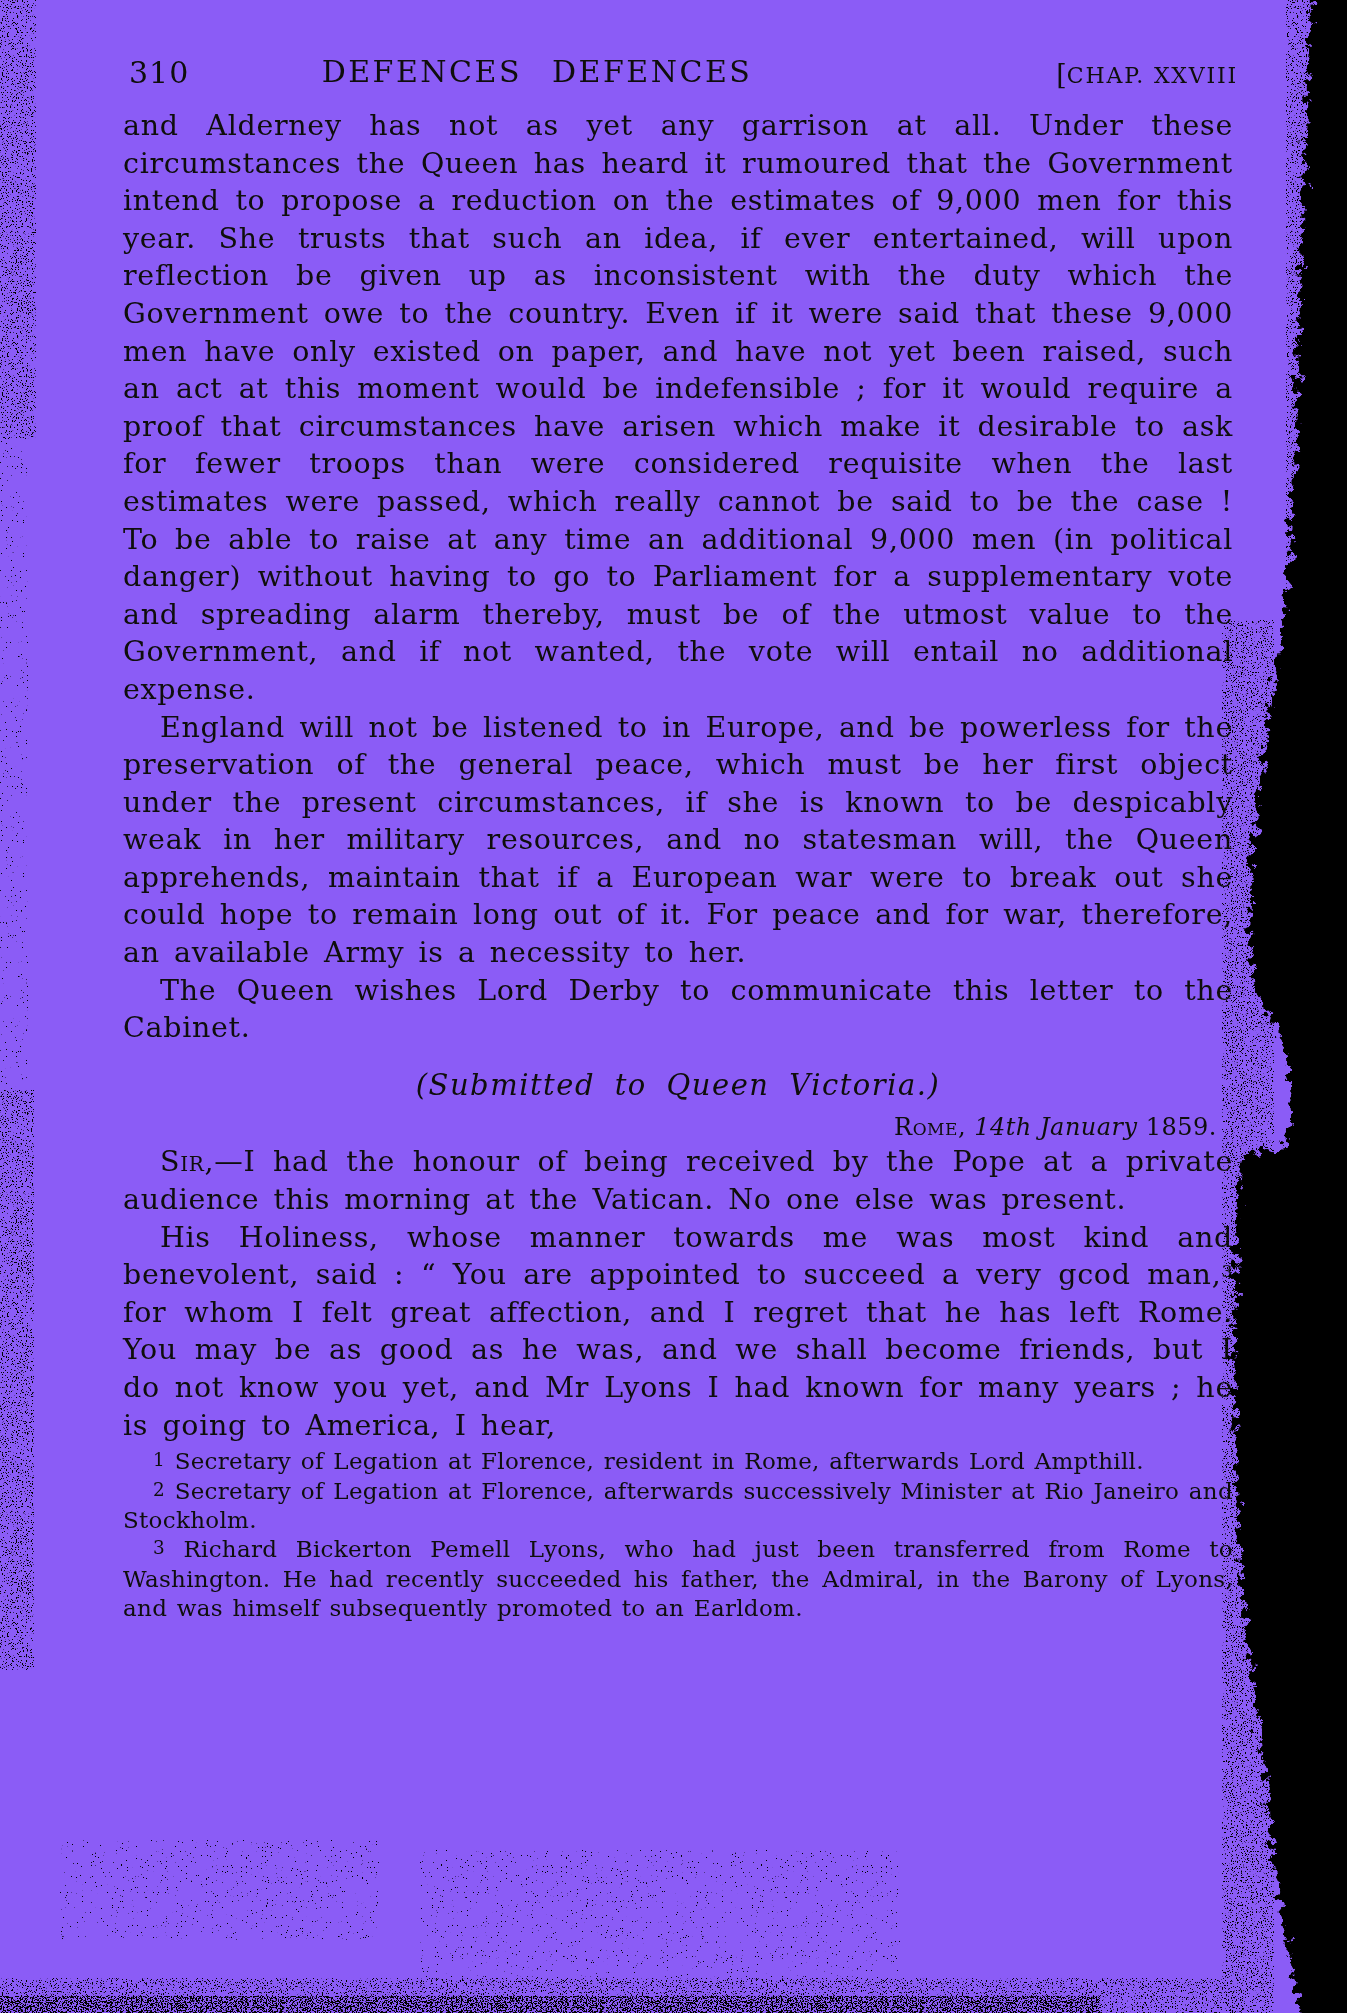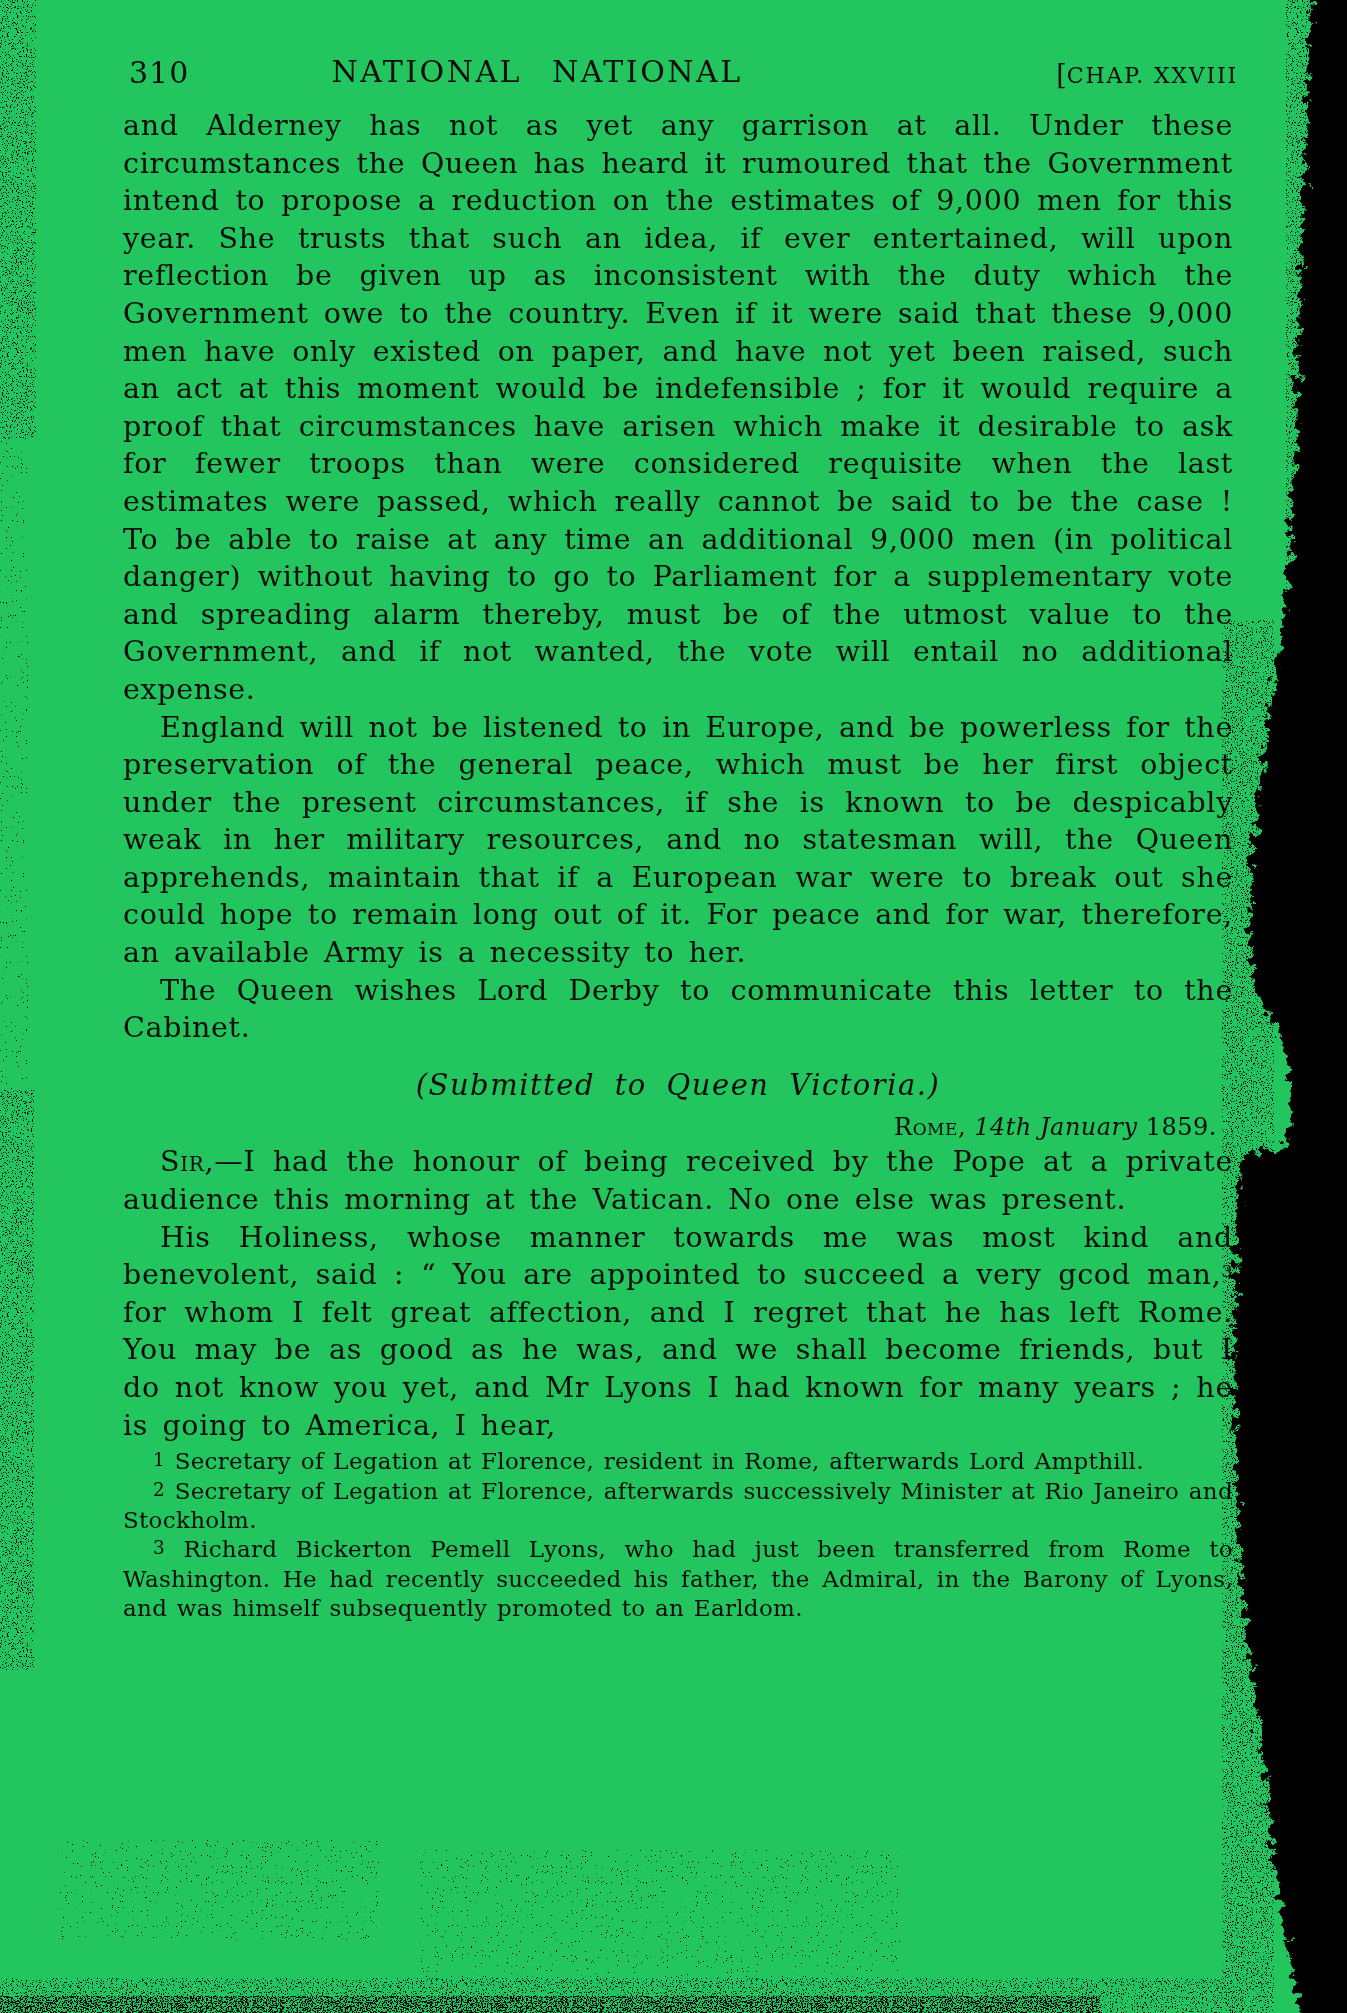--- a/index.html
+++ b/index.html
@@ -1,18 +1,18 @@
 <!DOCTYPE html>
 <html><head>
 <meta charset="utf-8">
 <style>
   html,body { margin:0; padding:0; background:#e8e8e8; }
   .page {
     position:relative; width:1347px; height:2013px;
-    background:#22c55e; overflow:hidden;
+    background:#8b5cf6; overflow:hidden;
     font-family:"DejaVu Serif","Liberation Serif",serif;
     color:#0f0e0c;
   }
   
   .pgnum   { position:absolute; left:129px; top:55px; font-size:30px; letter-spacing:1px; }
   .runtitle{ position:absolute; left:537px; top:54px; transform:translateX(-50%);
              font-size:30px; letter-spacing:2.5px; word-spacing:18px; white-space:nowrap; }
   .chapmark{ position:absolute; right:109px; top:59px; font-size:22px; letter-spacing:1.8px; white-space:nowrap; }
   .chapmark .bracket { font-size:27px; letter-spacing:0; vertical-align:-1px; }
   
@@ -39,21 +39,21 @@
   
   .artifacts { position:absolute; left:0; top:0; width:1347px; height:2013px;
                z-index:3; pointer-events:none; }
 </style>
 </head>
 <body>
 
 <div class="page">
 
   <span class="pgnum">310</span>
-  <span class="runtitle">NATIONAL NATIONAL</span>
+  <span class="runtitle">DEFENCES DEFENCES</span>
   <span class="chapmark"><span class="bracket">[</span><span>CHAP.</span> <span>XXVIII</span></span>
 
   <div class="col">
 
     <p class="body first">and Alderney has not as yet any garrison at all. Under these circumstances the Queen has heard it rumoured that the Government intend to propose a reduction on the estimates of 9,000 men for this year. She trusts that such an idea, if ever entertained, will upon reflection be given up as inconsistent with the duty which the Government owe to the country. Even if it were said that these 9,000 men have only existed on paper, and have not yet been raised, such an act at this moment would be indefensible ; for it would require a proof that circumstances have arisen which make it desirable to ask for fewer troops than were considered requisite when the last estimates were passed, which really cannot be said to be the case ! To be able to raise at any time an additional 9,000 men (in political danger) without having to go to Parliament for a supplementary vote and spreading alarm thereby, must be of the utmost value to the Government, and if not wanted, the vote will entail no additional expense.</p>
     <p class="body">England will not be listened to in Europe, and be powerless for the preservation of the general peace, which must be her first object under the present circumstances, if she is known to be despicably weak in her military resources, and no statesman will, the Queen apprehends, maintain that if a European war were to break out she could hope to remain long out of it. For peace and for war, therefore, an available Army is a necessity to her.</p>
     <p class="body">The Queen wishes Lord Derby to communicate this letter to the Cabinet.</p>
 
 
     <div class="subheading">

